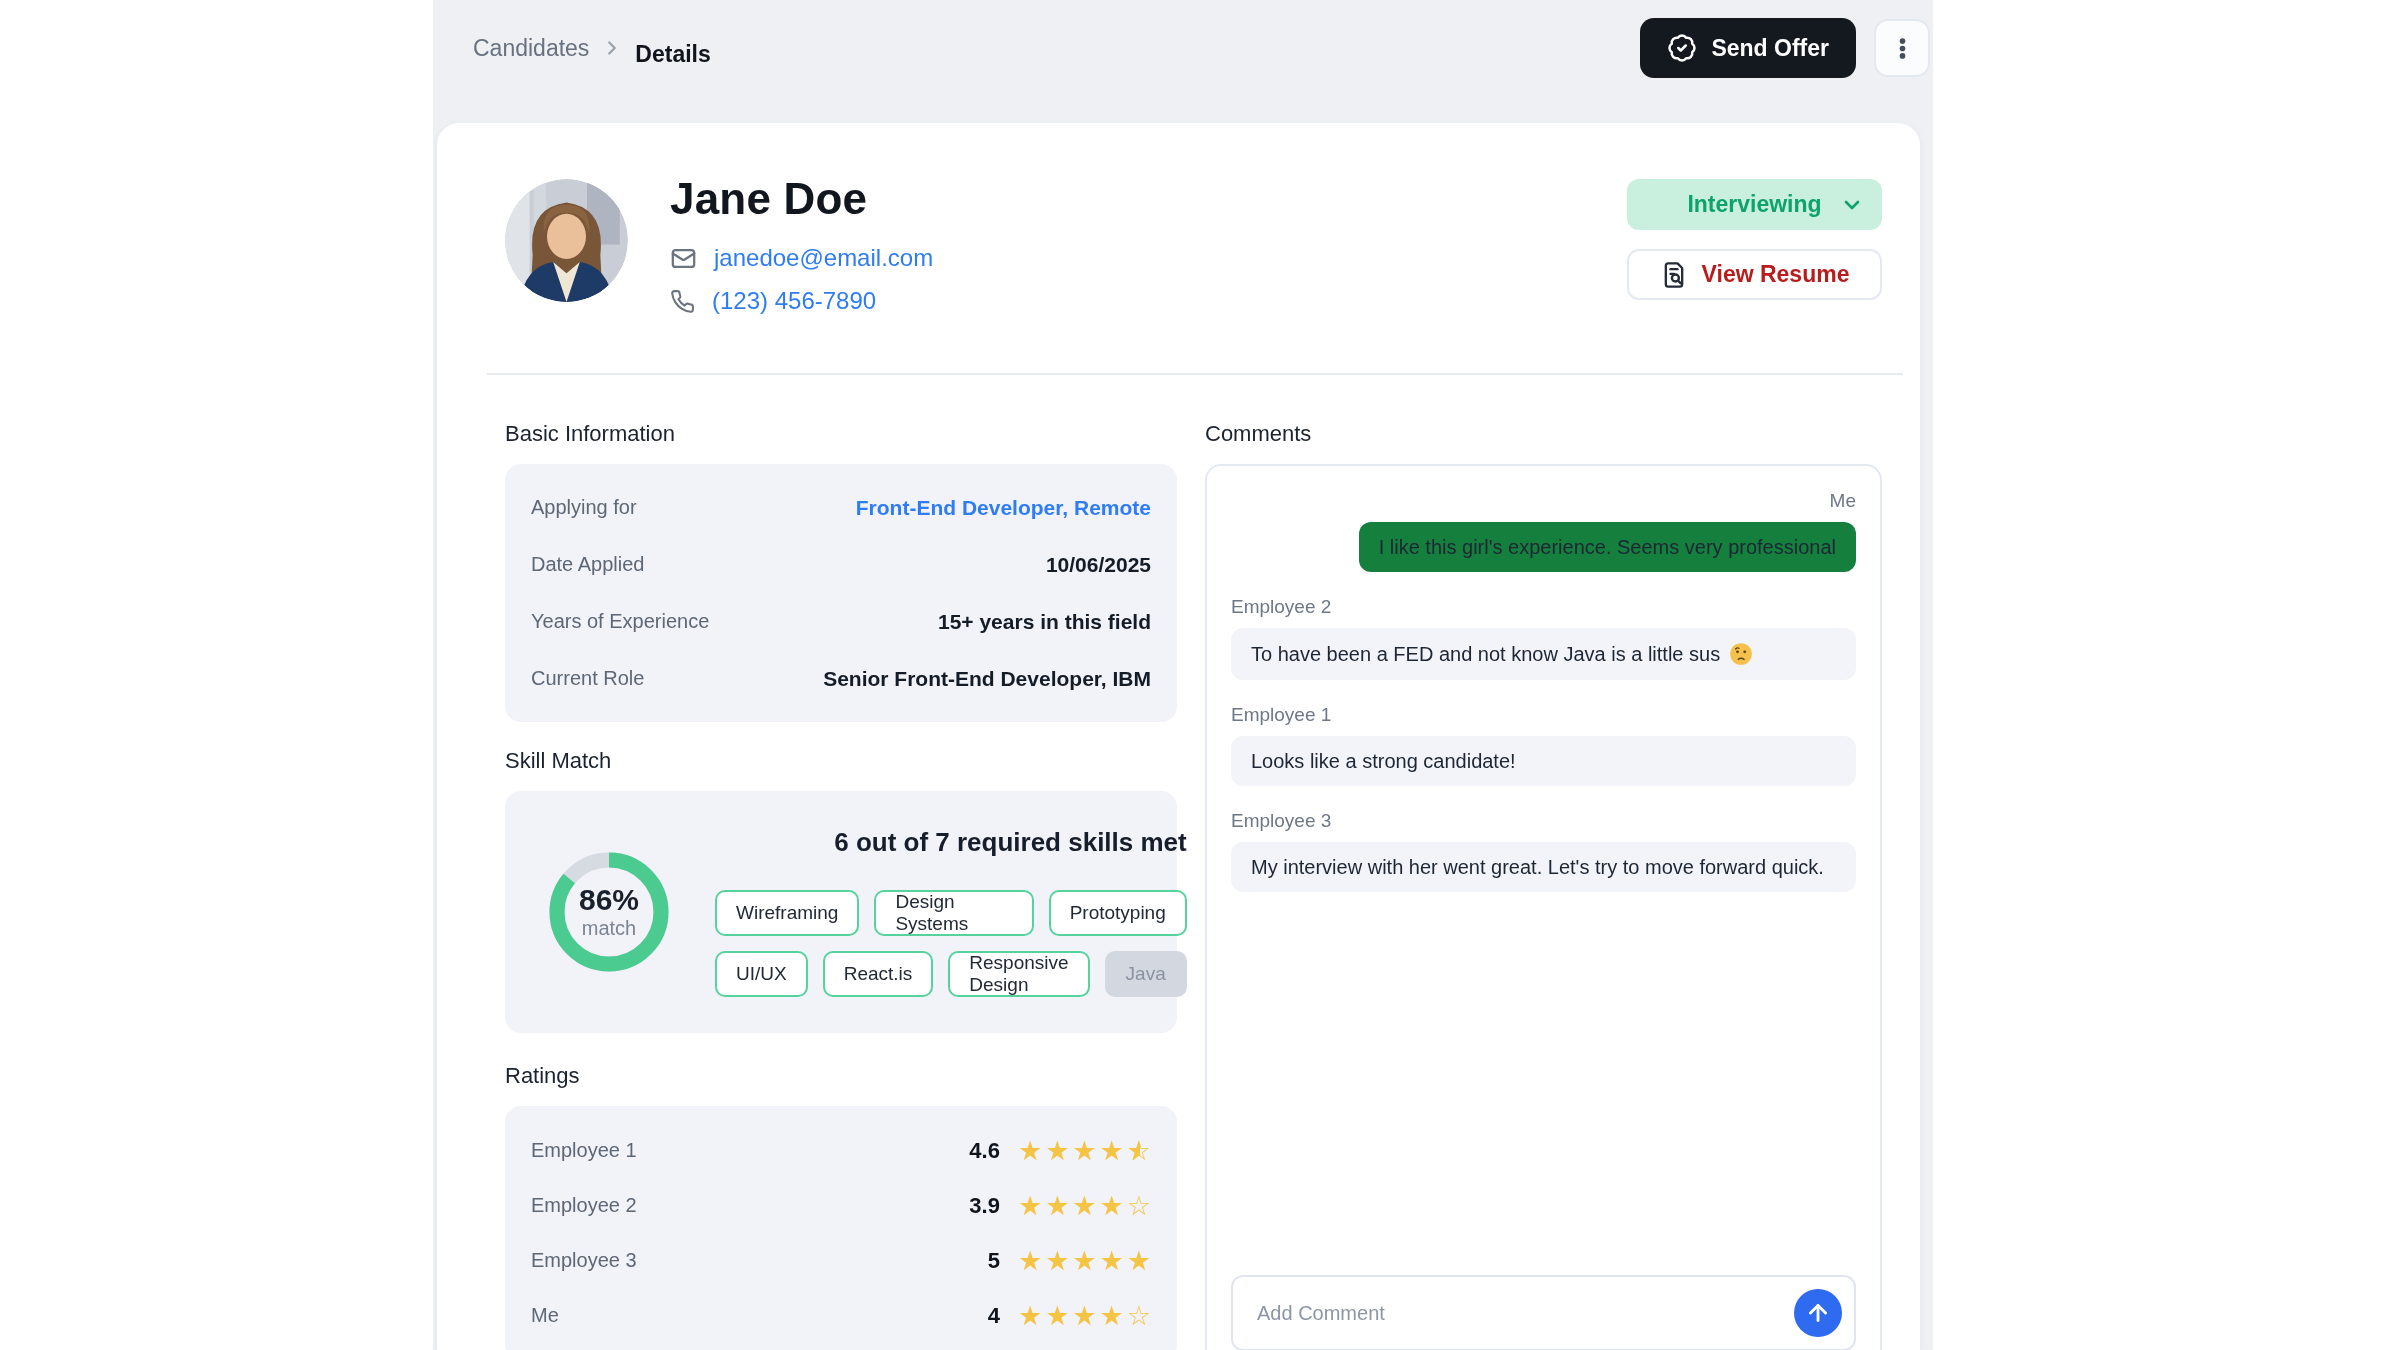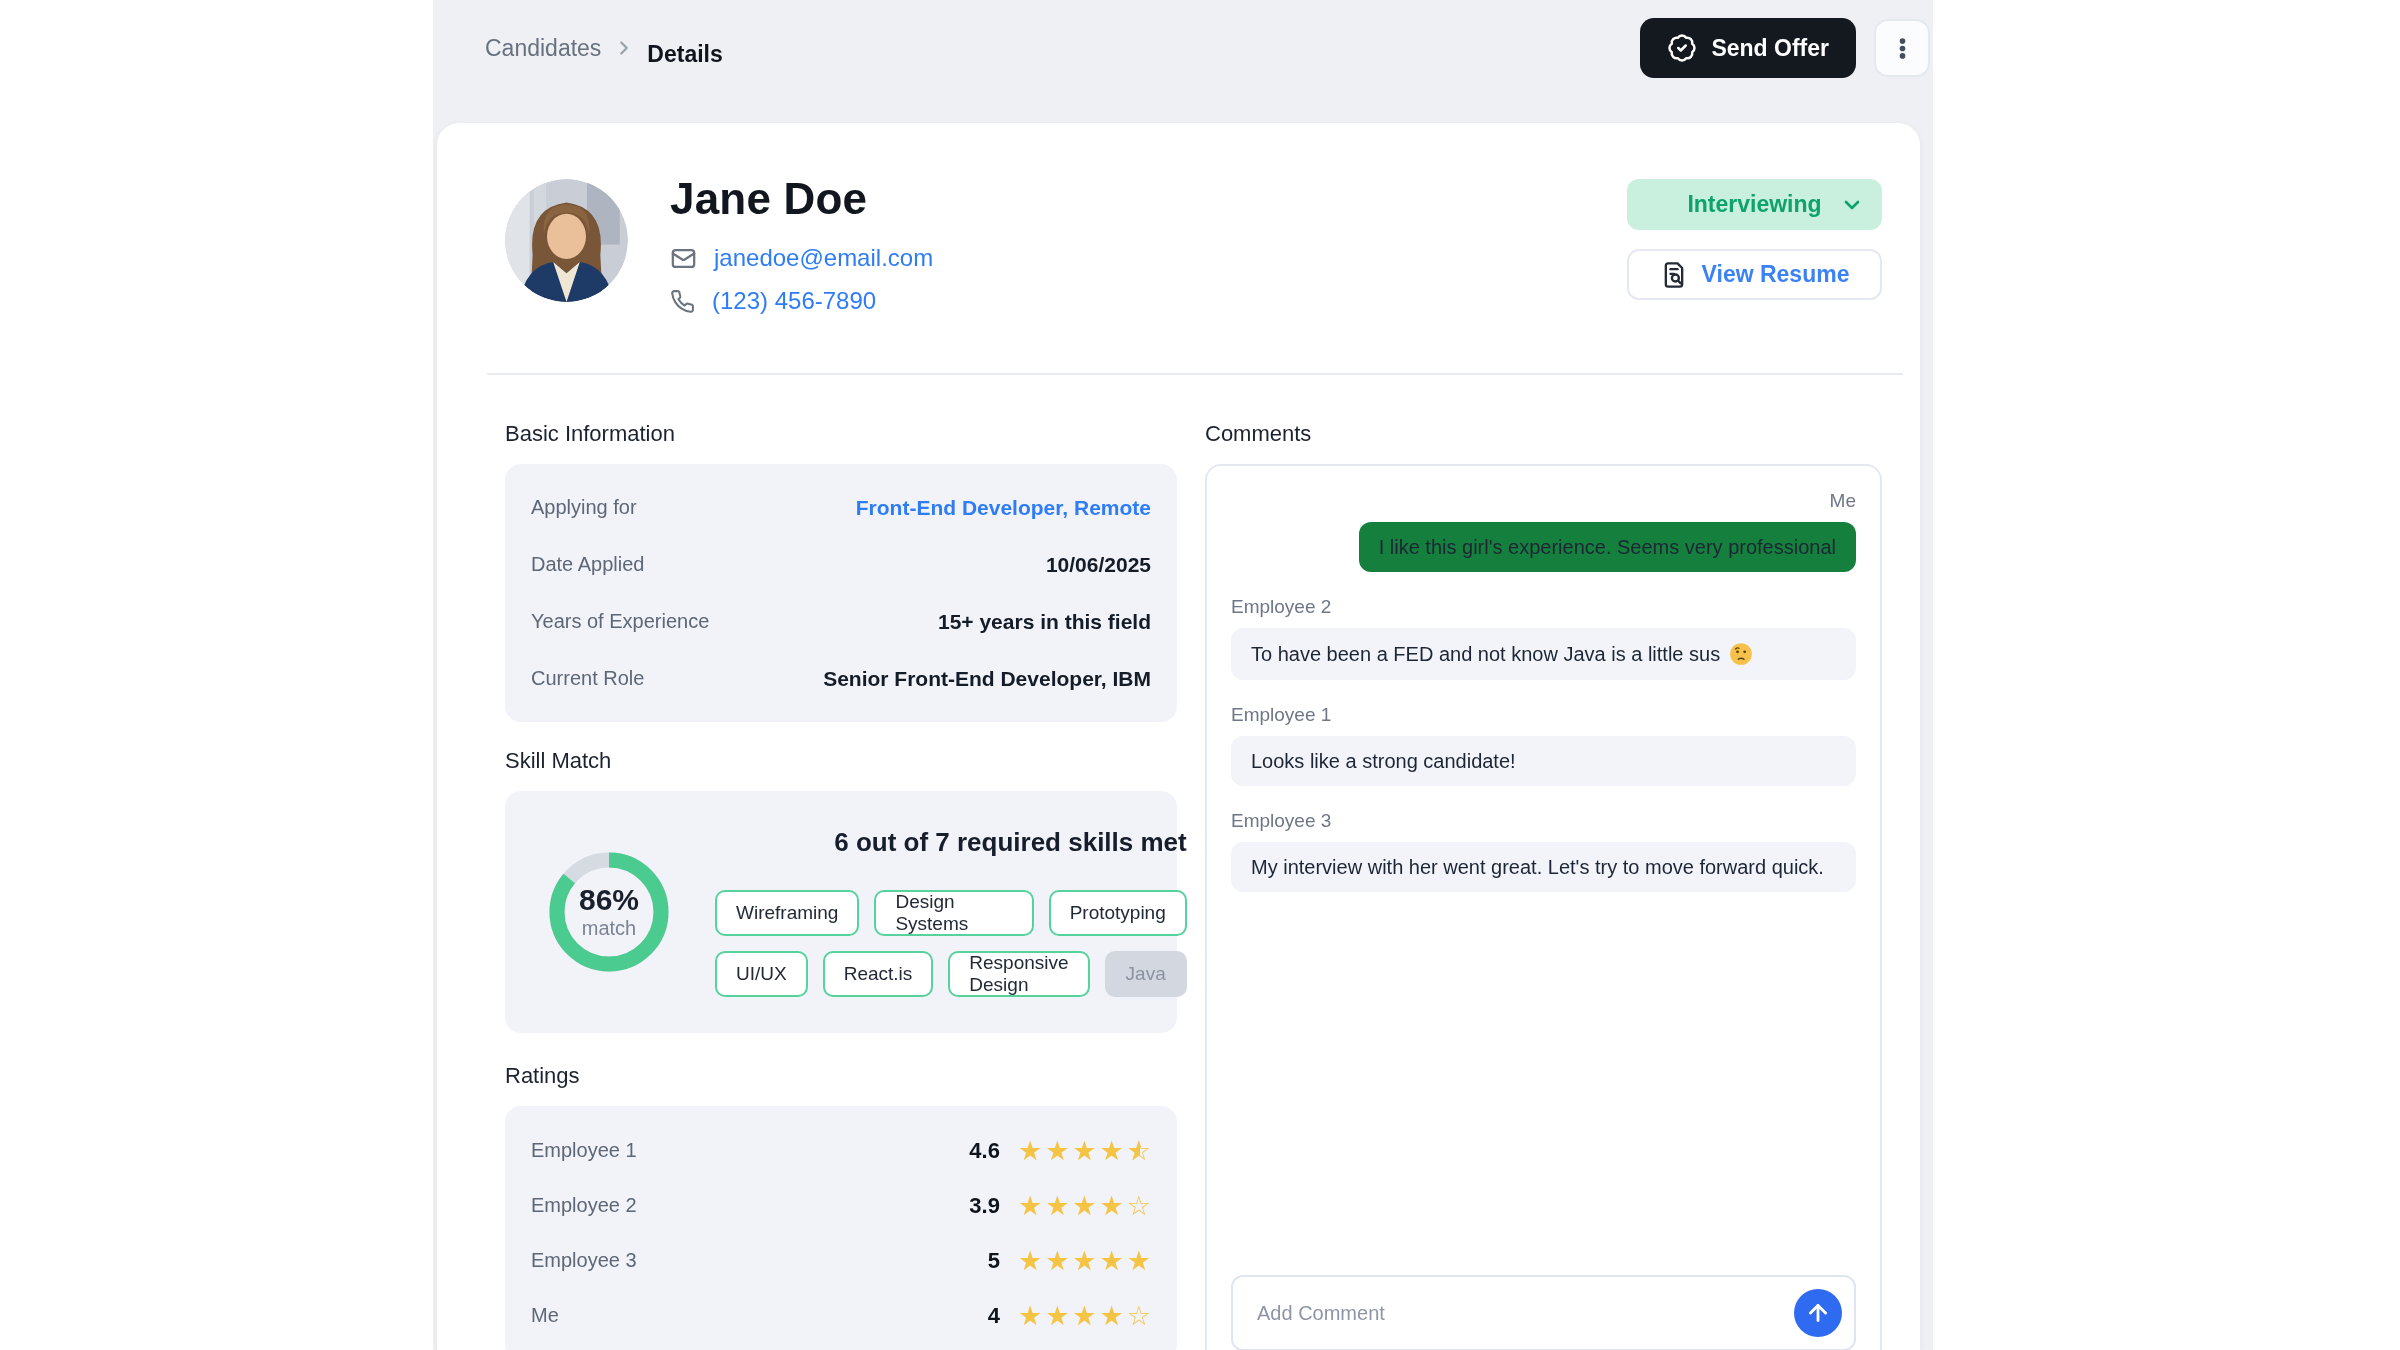--- a/index.html
+++ b/index.html
@@ -4,21 +4,21 @@
 <style>
   html,body{margin:0;padding:0;}
   body{
     width:2400px;height:1350px;background:#ffffff;overflow:hidden;position:relative;
     font-family:"Liberation Sans", sans-serif;
     -webkit-font-smoothing:antialiased;
   }
   .column{position:absolute;left:433px;top:0;width:1500px;height:1350px;background:#eef0f4;}
 
   
-  .topbar{position:absolute;top:0;left:12px;right:0;height:128px;display:flex;align-items:flex-start;
+  .topbar{position:absolute;top:0;left:0;right:0;height:128px;display:flex;align-items:flex-start;
     justify-content:space-between;padding:18px 3px 0 40px;box-sizing:border-box;}
   .breadcrumb{display:flex;align-items:center;gap:12px;height:60px;font-size:23px;}
   .crumb-parent{color:#68717f;cursor:pointer;}
   .crumb-sep{display:flex;align-items:center;color:#98a0ac;}
   .crumb-current{color:#10141c;font-weight:700;margin-top:12px;}
   .topbar-actions{display:flex;align-items:center;gap:18px;height:60px;}
   .btn-send{height:60px;border:none;border-radius:14px;background:#14181f;color:#ffffff;
     font-size:23px;font-weight:700;display:flex;align-items:center;gap:14px;padding:0 27px;
     font-family:inherit;cursor:pointer;}
   .btn-kebab{width:56px;height:58px;border-radius:14px;background:#fbfcfe;border:2px solid #e4e8f1;
@@ -35,21 +35,21 @@
   .name{font-size:44px;font-weight:700;color:#12161f;margin:0 0 18px;line-height:52px;letter-spacing:.2px;}
   .contact-row{display:flex;align-items:center;gap:17px;margin-bottom:13px;height:30px;}
   .contact-row svg{flex:none;}
   .contact-link{color:#2e7cf6;font-size:24px;text-decoration:none;cursor:pointer;}
   .profile-actions{display:flex;flex-direction:column;gap:19px;margin-top:6px;}
   .btn-status{width:255px;height:51px;border:none;border-radius:12px;background:#c9f0de;color:#0ea36b;
     font-size:23px;font-weight:700;display:flex;align-items:center;justify-content:center;
     position:relative;font-family:inherit;cursor:pointer;}
   .btn-status .chev{position:absolute;right:18px;top:14px;}
   .btn-resume{width:255px;height:51px;border-radius:12px;background:#ffffff;border:2px solid #e4e8f1;
-    color:#3b82f6;font-size:23px;font-weight:700;display:flex;align-items:center;justify-content:center;
+    color:#b91c1c;font-size:23px;font-weight:700;display:flex;align-items:center;justify-content:center;
     gap:14px;font-family:inherit;cursor:pointer;box-sizing:border-box;}
   .divider{height:2px;background:#e8ebf1;margin:44px 17px 0 50px;}
 
   
   .content{display:grid;grid-template-columns:672px 1fr;column-gap:28px;padding:46px 38px 0 68px;}
   .section-title{font-size:22px;font-weight:500;color:#1b2330;margin:0 0 17px;}
   .panel{background:#f1f3f9;border-radius:16px;}
 
   .info-card{padding:15px 26px;margin-bottom:26px;}
   .info-row{display:flex;justify-content:space-between;align-items:center;height:57px;}

